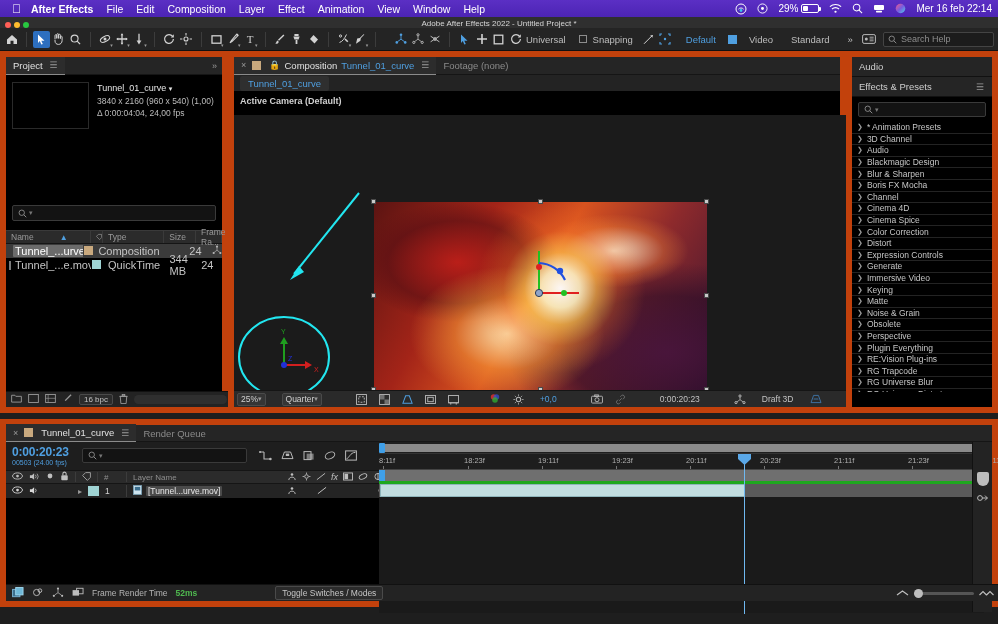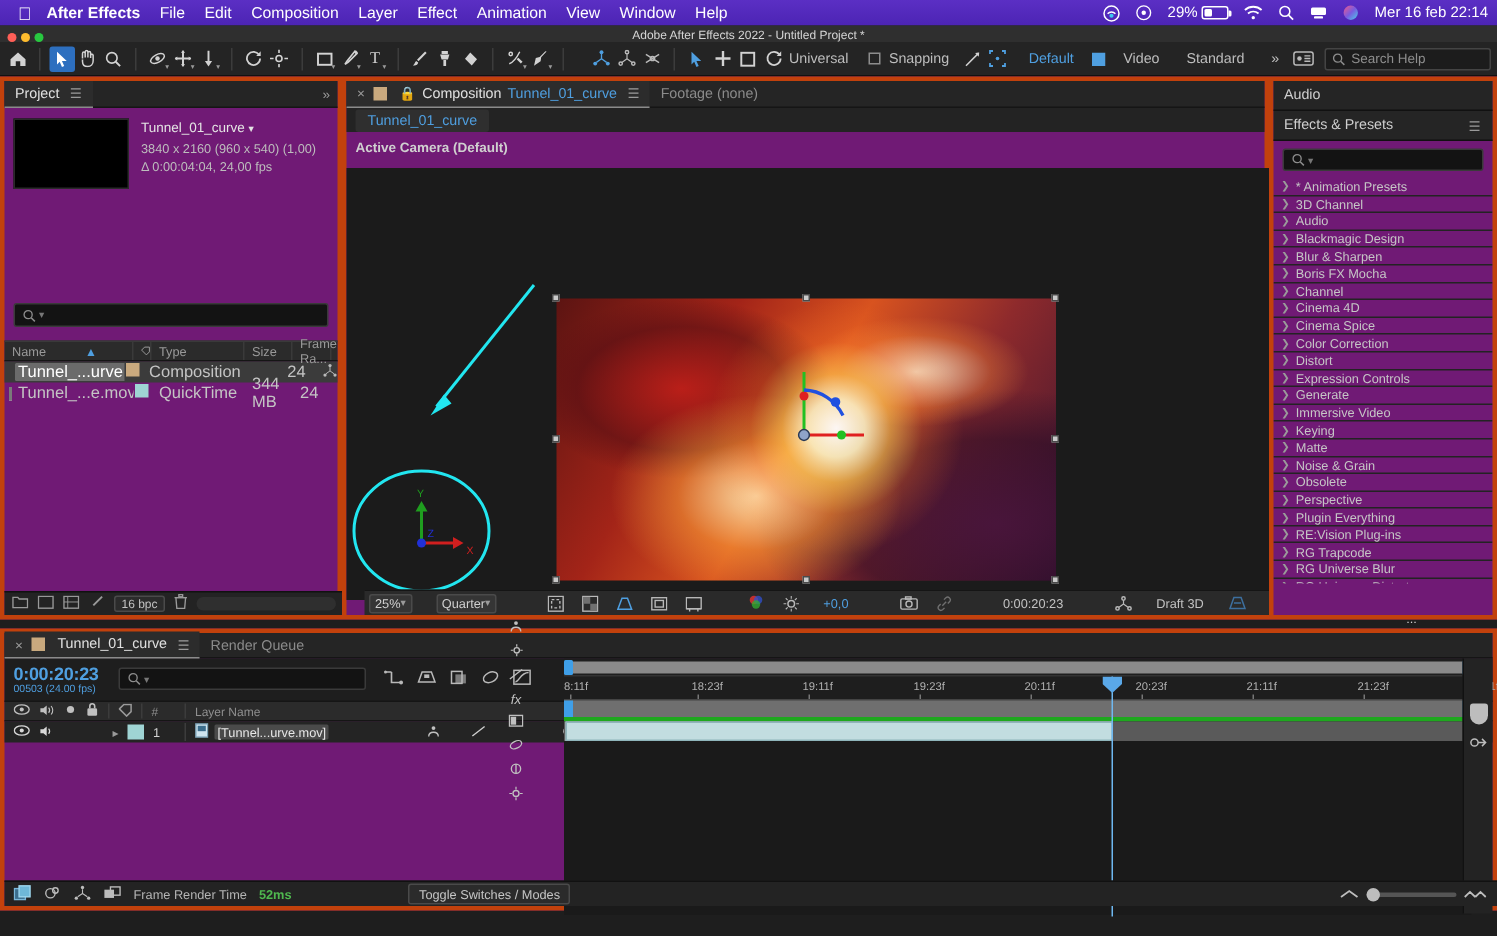--- a/index.html
+++ b/index.html
@@ -37,21 +37,21 @@
   .tbtn.sel2 { color:#4f9fe0; }
   .tbtn .caret { position:absolute; right:1px; bottom:0px; font-size:5px; color:#9a9a9a; }
   .tlabel { font-size:9.5px; color:#bdbdbd; margin:0 7px 0 2px; white-space:nowrap; }
   .chk { width:8px;height:8px;border:1px solid #8d8d8d; display:inline-block; margin-right:4px;}
   .wsp { font-size:9.5px; margin:0 9px; white-space:nowrap; color:#bdbdbd; }
   .wsp.act { color:#4f9fe0; }
   .searchhelp { display:flex; align-items:center; gap:4px; margin-left:6px; width:125px;
     height:15px; border:1px solid #444; border-radius:2px; background:#1c1c1c; padding:0 4px; color:#8d8d8d; font-size:9px;}
 
   
-  .panel { position:absolute; background:#701a75; border:3px solid #c2410c; }
+  .panel { position:absolute; background:#000000; border:6px solid #c2410c; }
   .ptabs { display:flex; align-items:center; height:18px; background:#252525; border-bottom:1px solid #151515;}
   .ptab { display:flex; align-items:center; gap:4px; height:18px; padding:0 7px; font-size:9.5px; color:#8b8b8b;}
   .ptab.act { color:#e0e0e0; background:#2c2c2c; border-bottom:1px solid #8b8b8b; }
   .xbtn { font-size:9px; color:#9a9a9a; margin-right:2px;}
   .hmb { font-size:9px; color:#9a9a9a; margin-left:3px;}
 
   
   #project { left:0; top:51px; width:228px; height:362px; }
   .proj-head { display:flex; padding:7px 6px 4px 6px; gap:8px; }
   .proj-thumb { width:77px; height:47px; background:#000; border:1px solid #2a2a2a;}
@@ -81,21 +81,21 @@
        radial-gradient(ellipse 45% 55% at 40% 70%, rgba(255,240,190,.85) 0%, rgba(255,170,60,.45) 35%, rgba(180,40,20,0) 65%),
        radial-gradient(ellipse 30% 26% at 72% 26%, rgba(255,255,230,.8) 0%, rgba(255,150,60,.3) 50%, rgba(0,0,0,0) 75%),
        radial-gradient(ellipse 38% 40% at 25% 32%, rgba(190,30,25,.85) 0%, rgba(90,15,20,.6) 55%, rgba(30,8,14,0) 80%),
        radial-gradient(ellipse 60% 60% at 88% 80%, rgba(70,20,60,.9) 0%, rgba(40,12,40,.6) 50%, rgba(25,8,25,0) 80%),
        linear-gradient(120deg,#5c1412 0%, #a32418 28%, #d8531f 48%, #8e2a2c 70%, #3a1430 100%);
      filter:blur(0.4px);
   }
   .handle { position:absolute; width:5px; height:5px; background:#c9c9c9; border:1px solid #4a4a4a;}
   .gizmo { position:absolute; left:0; top:0; }
   .ann-arrow, .ann-circle { position:absolute; }
-  .viewerbar { position:absolute; left:12px; bottom:0; width:616px; height:17px; background:#2a2a2a;
+  .viewerbar { position:absolute; left:0; bottom:0; width:616px; height:17px; background:#2a2a2a;
      border-top:1px solid #151515; display:flex; align-items:center; gap:12px; padding-left:3px;}
   .vbsel { height:13px; background:#353535; border:1px solid #4a4a4a; border-radius:2px;
      display:flex; align-items:center; justify-content:space-between; padding:0 3px; font-size:8.5px; color:#d0d0d0; margin-right:4px;}
   .vbtn { width:14px;height:14px; display:flex;align-items:center;justify-content:center; font-size:9px; color:#b9b9b9;}
   .vtext { font-size:8.5px; color:#c2c2c2; margin:0 4px; white-space:nowrap;}
   .vsep { width:1px;height:12px;background:#3c3c3c;margin:0 3px;}
 
   
   #right { left:846px; top:51px; width:152px; height:362px; }
   .rsec { height:20px; border-bottom:1px solid #111; background:#252525; display:flex; align-items:center; padding-left:7px; font-size:9.5px; color:#cfcfcf;}
@@ -908,21 +908,21 @@
         <span>
           <svg width="9" height="9" viewBox="0 0 9 9">
               <path d="M.6 3.6L3.6.6h4.8v4.8L5.4 8.4z" fill="none" stroke="#9a9a9a"></path>
             </svg>
         </span>
         <span style="width:1px;height:10px;background:#3c3c3c;"></span>
         <span>#</span>
       </div>
       <div style="width:1px;height:10px;background:#3c3c3c;"></div>
       <div style="width:160px;padding-left:6px;">Layer Name</div>
-      <div style="display:flex;align-items:center;gap:5px;width:120px;flex-direction:column;">
+      <div style="display:flex;align-items:center;gap:5px;width:120px;">
         <span>
           <svg width="10" height="9" viewBox="0 0 11 9">
               <circle cx="5.5" cy="2.2" r="1.4" fill="#c0c0c0"></circle>
               <path d="M2 8.4c0-2 1.6-3.2 3.5-3.2S9 6.4 9 8.4" fill="none" stroke="#c0c0c0"></path>
             </svg>
         </span>
         <span>
           <svg width="9" height="9" viewBox="0 0 10 10">
               <circle cx="5" cy="5" r="2" fill="none" stroke="#c0c0c0"></circle>
               <path d="M5 .6v1.8M5 7.6v1.8M.6 5h1.8M7.6 5h1.8" stroke="#c0c0c0" stroke-width=".9"></path>

